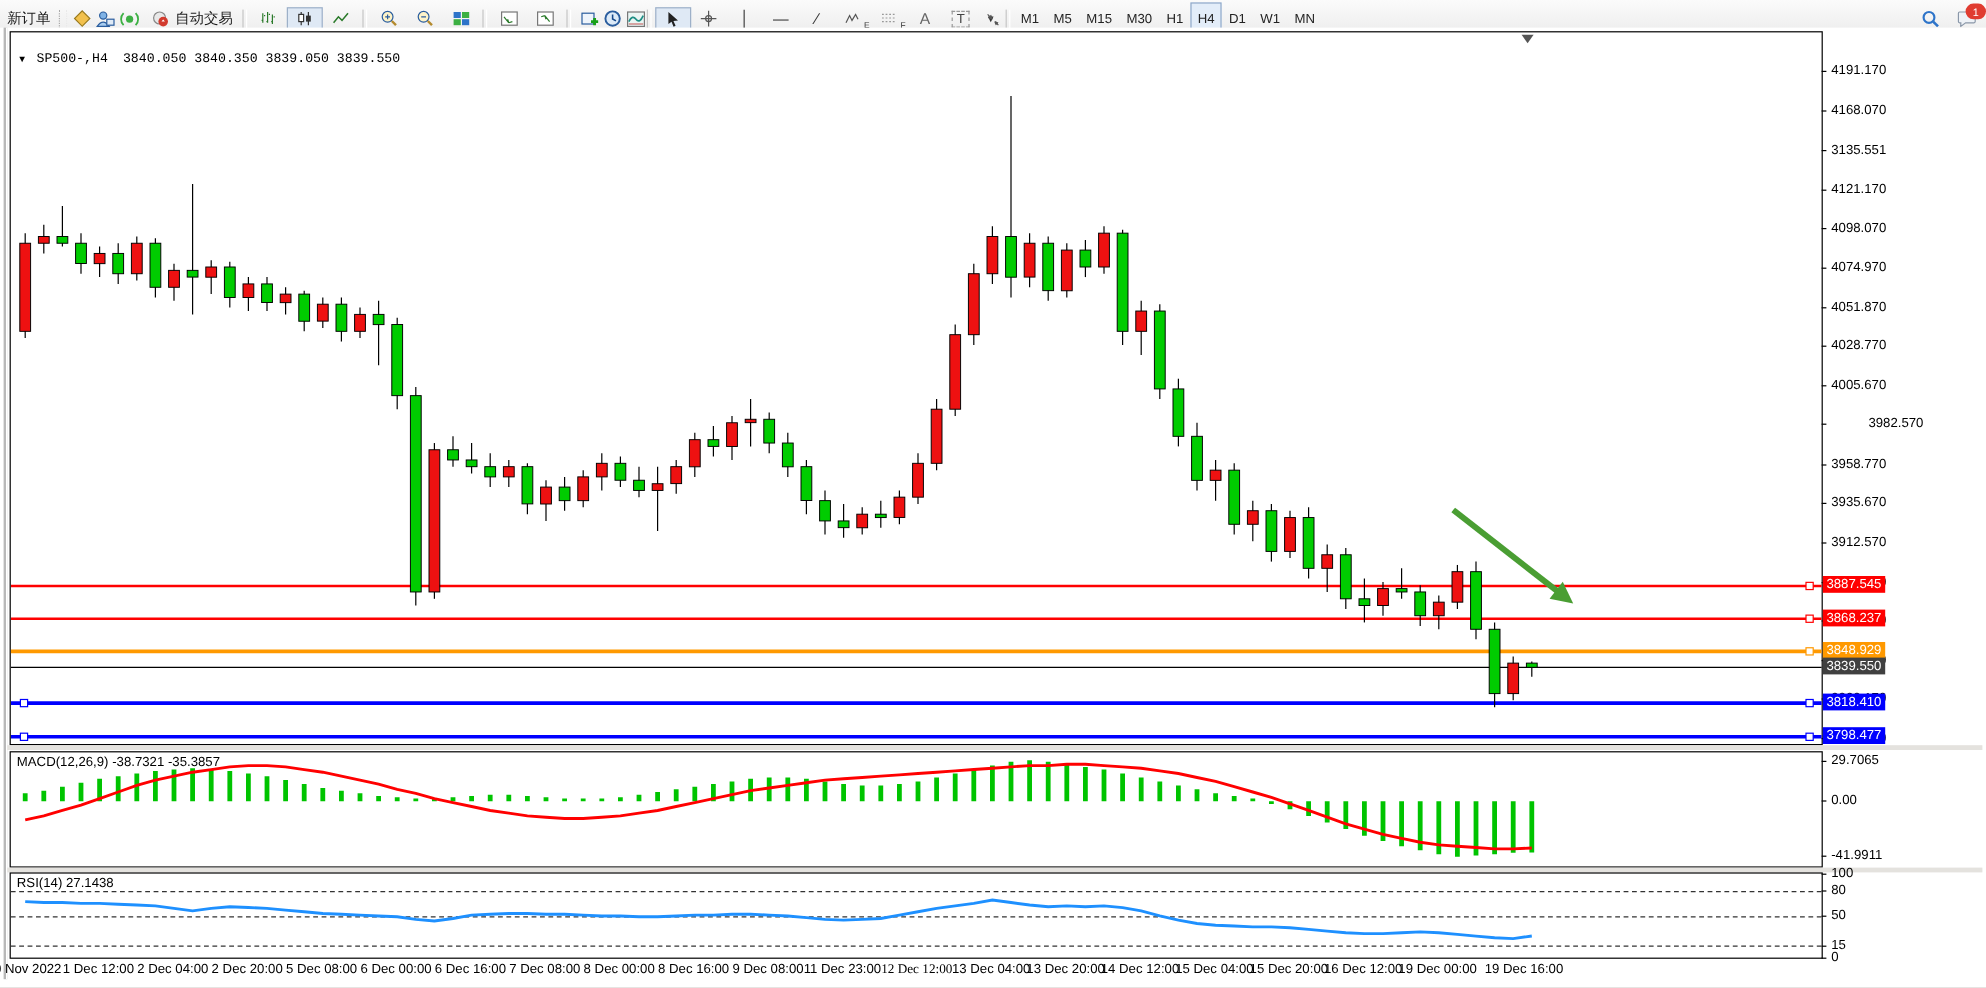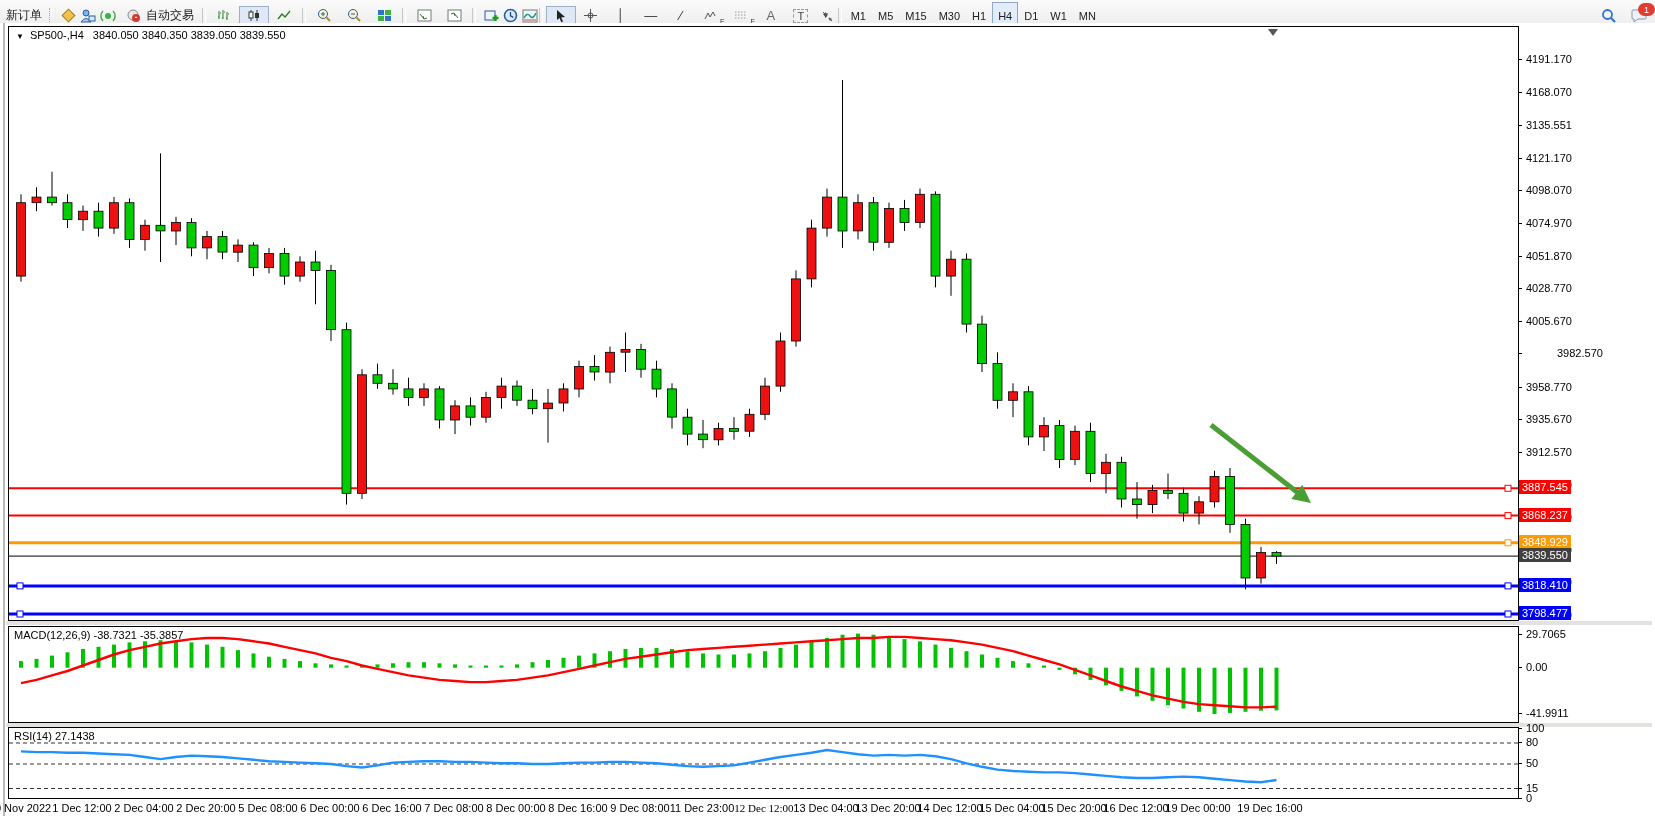--- a/index.html
+++ b/index.html
@@ -507,21 +507,21 @@
   <div class="splitter" style="top:723px;"></div>
   <div class="panel" id="panel-rsi" style="left:8px;top:727px;width:1511px;height:72px;">
       <svg width="1509" height="70">
         <line x1="0" y1="15.0" x2="1510" y2="15.0" stroke="#333" stroke-width="1" stroke-dasharray="4,3"></line>
         <line x1="0" y1="36.0" x2="1510" y2="36.0" stroke="#333" stroke-width="1" stroke-dasharray="4,3"></line>
         <line x1="0" y1="60.5" x2="1510" y2="60.5" stroke="#333" stroke-width="1" stroke-dasharray="4,3"></line>
         <polyline points="12,23.4 27.5,24.1 43,24.1 58.5,24.8 74,24.8 89.5,25.5 105,26.2 120.5,26.9 136,29.0 151.5,31.1 167,29.0 182.5,27.6 198,28.3 213.5,29.0 229,30.4 244.5,31.8 260,33.2 275.5,33.9 291,34.6 306.5,35.3 322,36.0 337.5,38.1 353,39.5 368.5,37.4 384,34.6 399.5,33.9 415,33.2 430.5,33.2 446,33.9 461.5,33.9 477,34.6 492.5,35.3 508,35.3 523.5,36.0 539,36.0 554.5,35.3 570,34.6 585.5,34.6 601,33.9 616.5,33.9 632,34.6 647.5,35.3 663,36.7 678.5,38.1 694,38.8 709.5,38.1 725,37.4 740.5,34.6 756,31.8 771.5,29.0 787,26.9 802.5,24.8 818,22.0 833.5,24.1 849,26.2 864.5,27.6 880,26.9 895.5,27.6 911,26.9 926.5,28.3 942,31.1 957.5,35.3 973,38.8 988.5,41.6 1004,43.0 1019.5,43.7 1035,44.4 1050.5,44.4 1066,45.1 1081.5,46.5 1097,47.9 1112.5,49.3 1128,50.0 1143.5,50.0 1159,49.3 1174.5,48.6 1190,49.3 1205.5,50.7 1221,52.1 1236.5,53.5 1252,54.2 1267.5,52.0" fill="none" stroke="#1e90ff" stroke-width="2.4"></polyline>
       </svg>
     </div>
 
-  <div class="pane-label" style="left:16px;top:29px;">
+  <div class="pane-label" style="left:16px;top:44px;font-family:Liberation Mono, monospace;">
     <span style="font-size:8px;">▼</span>
     <span style="margin-left:3px;">SP500-,H4</span>
     <span style="margin-left:6px;">3840.050 3840.350 3839.050 3839.550</span>
   </div>
   <div class="pane-label" style="left:14px;top:629px;">MACD(12,26,9) -38.7321 -35.3857</div>
   <div class="pane-label" style="left:14px;top:730px;">RSI(14) 27.1438</div>
 
   <div id="axis-layer">
       <div class="axis-tick" style="top:59px;"></div>
       <div class="axis-label" style="top:53px;">4191.170</div>

